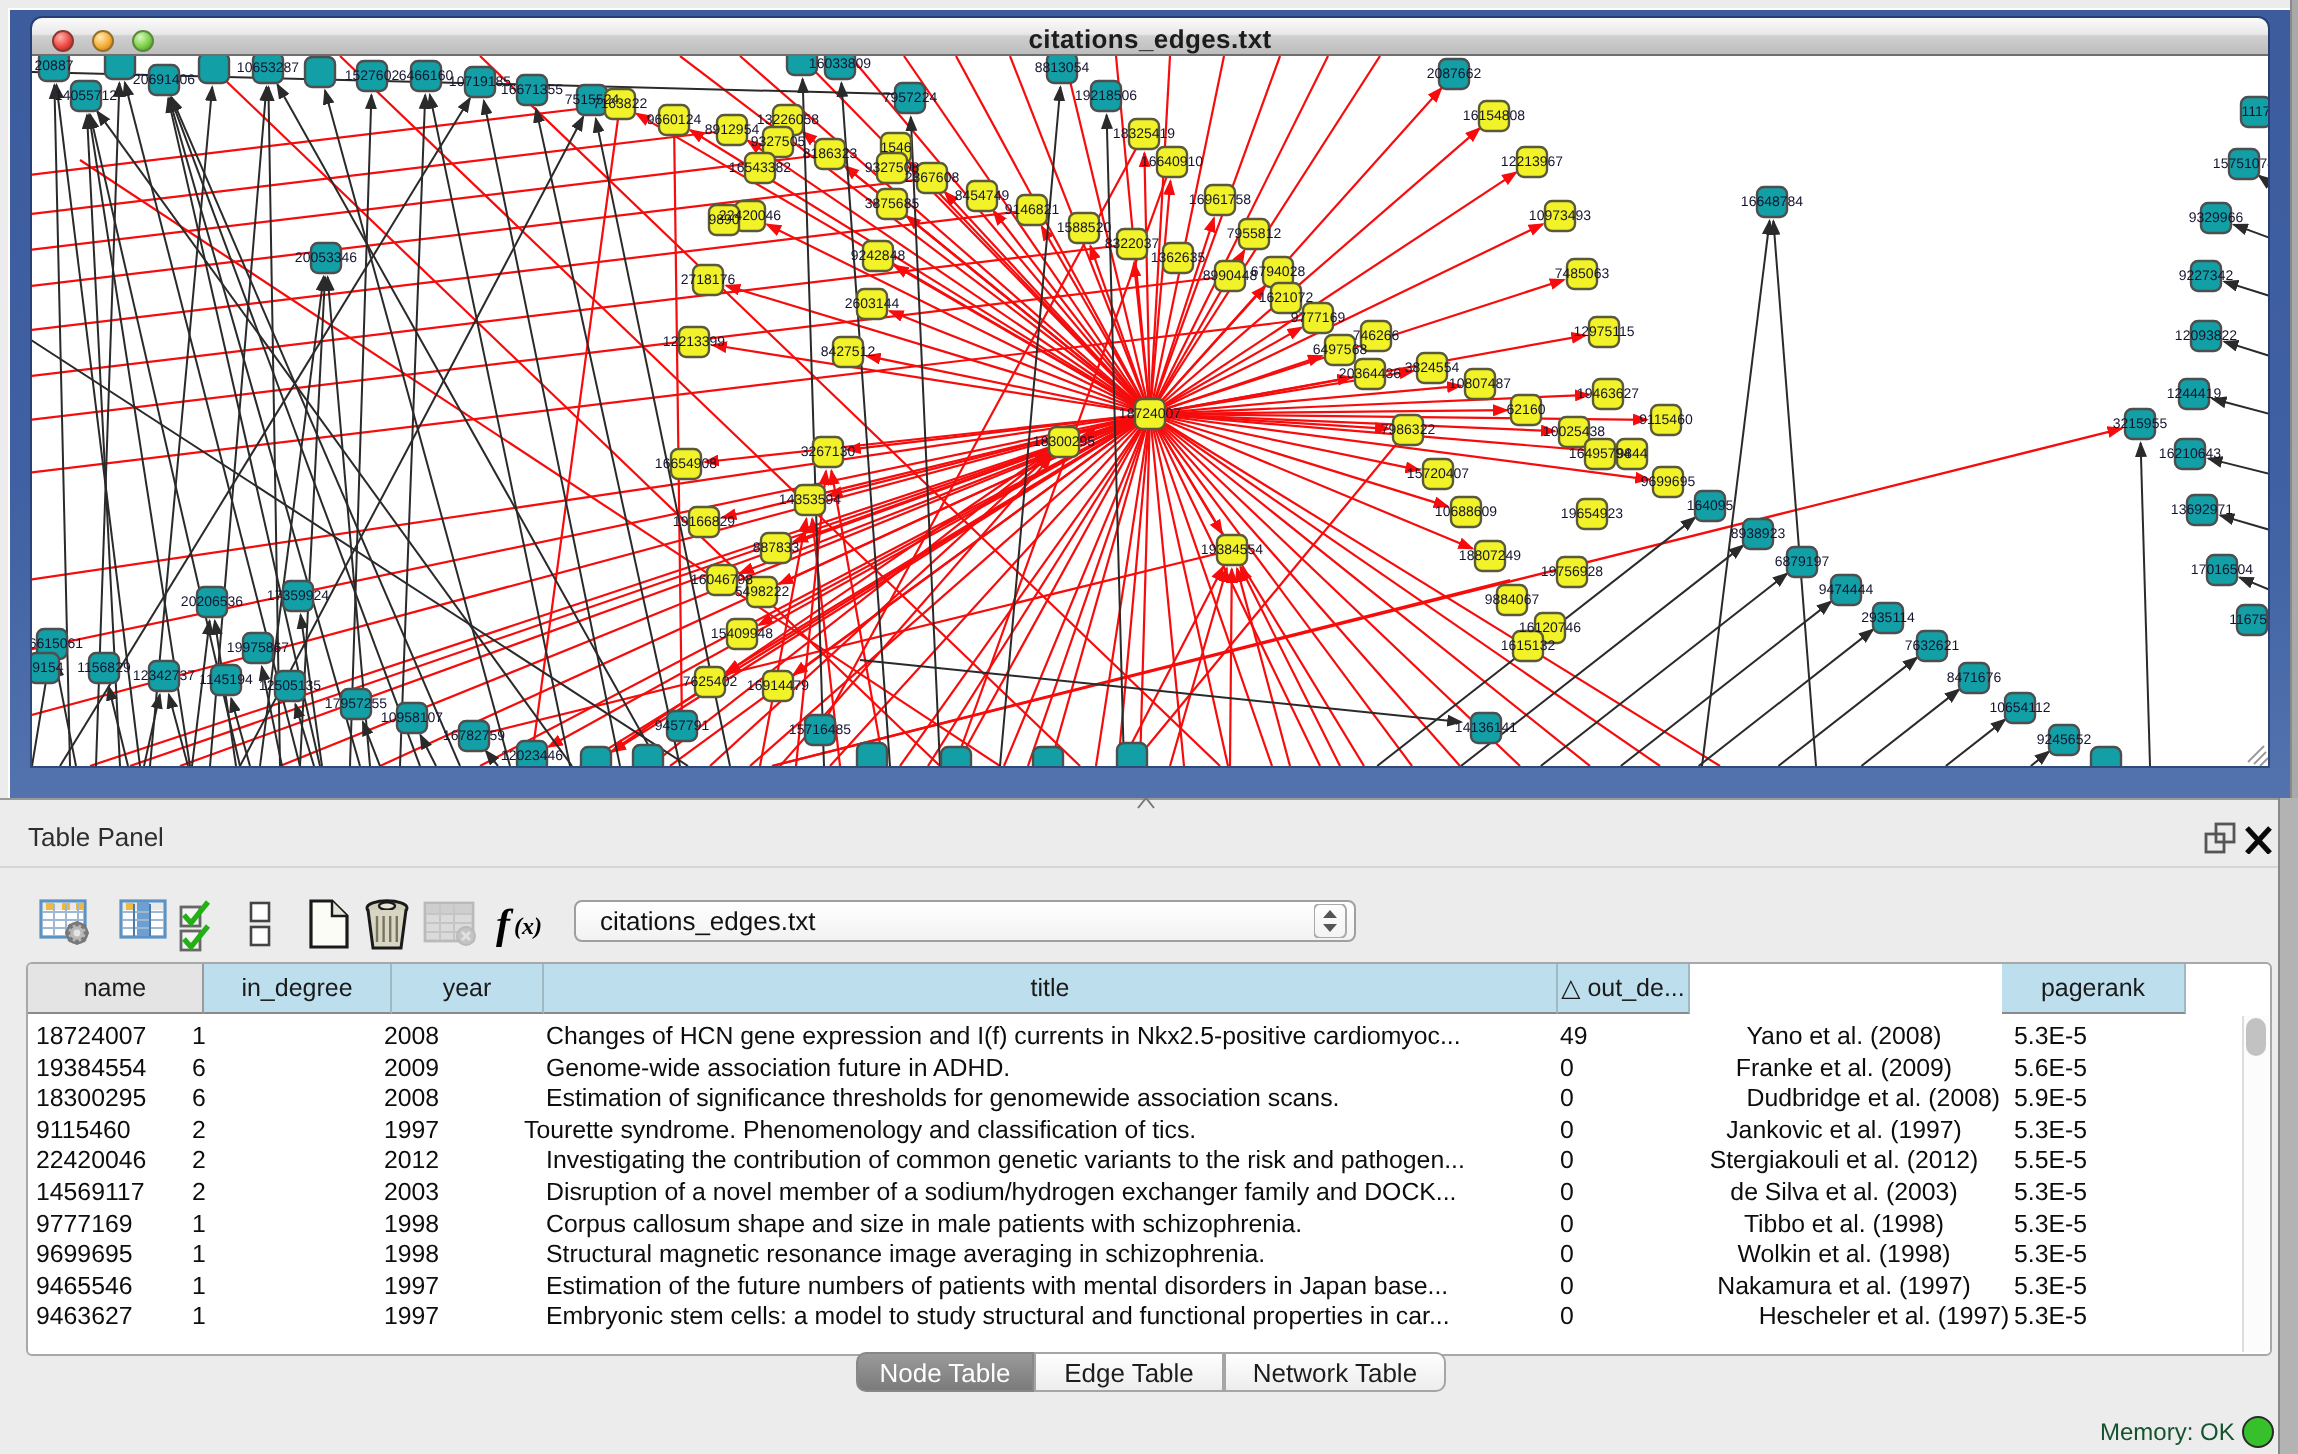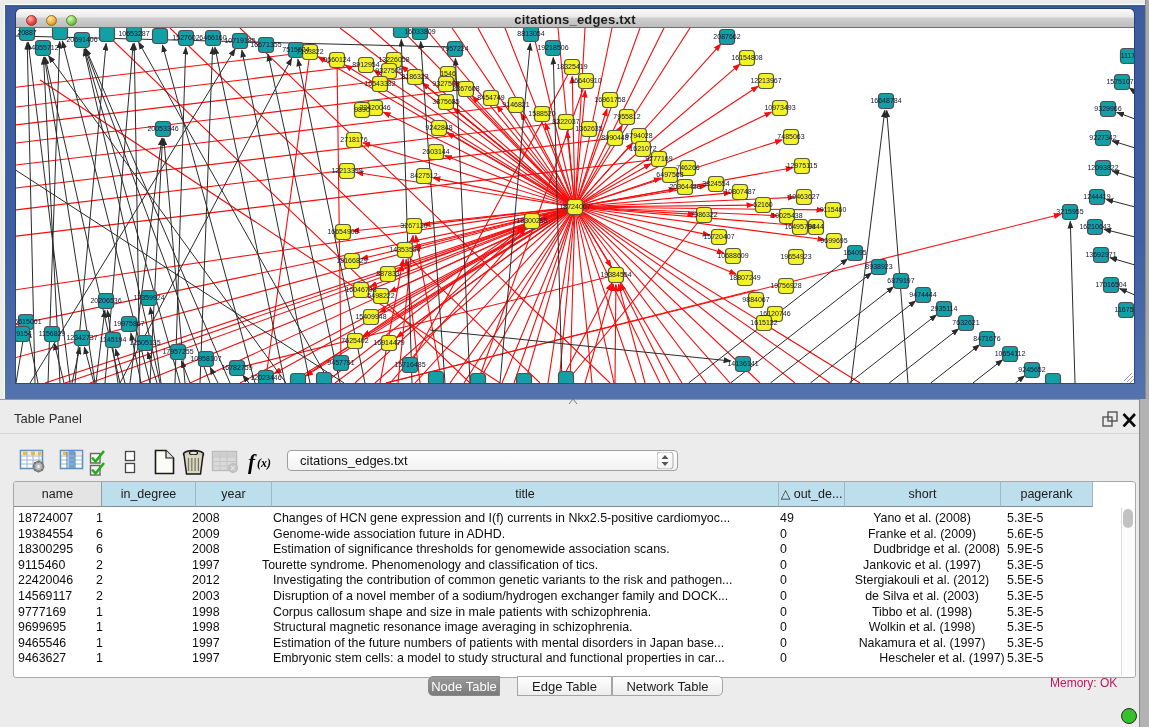--- a/index.html
+++ b/index.html
@@ -584,21 +584,20 @@
   <path d="M8,3 L11.5,7 H4.5 Z" fill="#555"></path>
       <path d="M8,14 L11.5,10 H4.5 Z" fill="#555"></path>
  </svg>
 </div>
 <div class="tblwrap">
  <div class="hdr" style="left:0px;width:88px;background:#e4e4e4;border-right:1px solid #9a9a9a">name</div>
  <div class="hdr" style="left:88px;width:94px">in_degree</div>
  <div class="hdr" style="left:182px;width:76px">year</div>
  <div class="hdr" style="left:258px;width:507px">title</div>
  <div class="hdr" style="left:765px;width:66px">△ out_de...</div>
- <div class="hdr" style="left:831px;width:156px">short</div>
  <div class="hdr" style="left:987px;width:92px">pagerank</div>
  <div style="position:absolute;left:1107px;top:26px;width:15px;height:168px;background:#fcfcfc;border-left:1px solid #ddd"></div>
  <div style="position:absolute;left:1109px;top:27px;width:10px;height:19px;background:#c2c2c2;border-radius:6px"></div>
 </div>
 <div class="trow" style="top:511.0px">
     <span style="left:18px">18724007</span>
     <span style="left:96px">1</span>
     <span style="left:192px">2008</span>
     <span style="left:273px">Changes of HCN gene expression and I(f) currents in Nkx2.5-positive cardiomyoc...</span>
     <span style="left:780px">49</span>
@@ -680,25 +679,25 @@
 <div class="trow" style="top:651.4px">
     <span style="left:18px">9463627</span>
     <span style="left:96px">1</span>
     <span style="left:192px">1997</span>
     <span style="left:273px">Embryonic stem cells: a model to study structural and functional properties in car...</span>
     <span style="left:780px">0</span>
     <span style="left:864px;width:156px;text-align:center">Hescheler et al. (1997)</span>
     <span style="left:1007px">5.3E-5</span>
   </div>
 <div class="tabs">
- <div class="tab" style="left:0;width:72px;border-radius:5px 0 0 5px;background:linear-gradient(180deg,#9a9a9a,#7b7b7b);color:#fff;border-color:#888">Node Table</div>
+ <div class="tab" style="left:0;width:89px;border-radius:5px 0 0 5px;background:linear-gradient(180deg,#9a9a9a,#7b7b7b);color:#fff;border-color:#888">Node Table</div>
  <div class="tab" style="left:89px;width:95px">Edge Table</div>
  <div class="tab" style="left:184px;width:111px;border-radius:0 5px 5px 0">Network Table</div>
 </div>
-<div style="position:absolute;left:1050px;top:676px;font-size:12px;color:#be185d">Memory: OK</div>
+<div style="position:absolute;left:1050px;top:709px;font-size:12px;color:#14532d">Memory: OK</div>
 <svg width="20" height="20" style="position:absolute;left:1120px;top:707px">
     <circle cx="9" cy="9" r="7.5" fill="#35c02c" stroke="#2a2a2a"></circle>
   </svg>
 
 <div style="position:absolute;left:1145px;top:0;width:4px;height:399px;background:#a9a9a9;border-left:1px solid #8a8a8a"></div>
 <div style="position:absolute;left:1139px;top:399px;width:10px;height:328px;background:#b3b3b3;border-left:1px solid #888"></div>
 <svg width="12" height="8" style="position:absolute;left:568px;top:398px">
     <path d="M1,6 L5,1 L9,6" fill="none" stroke="#777"></path>
   </svg>
 

